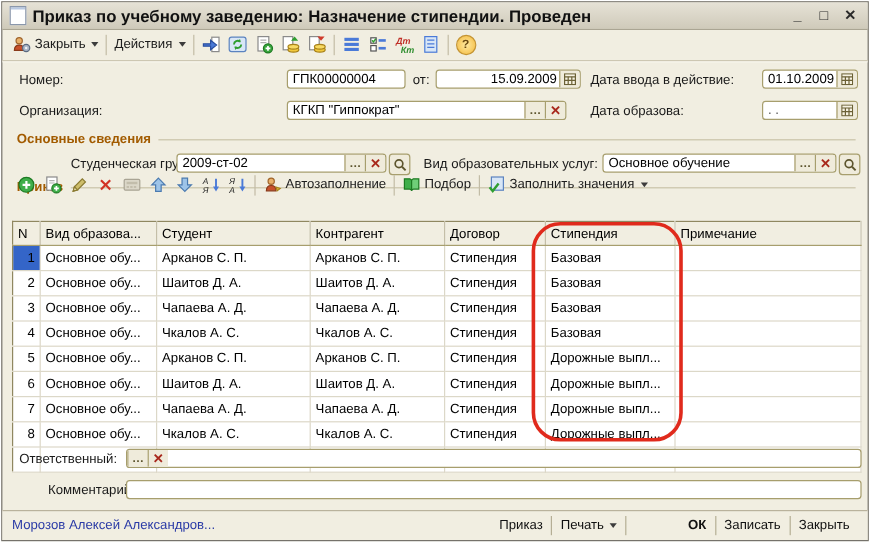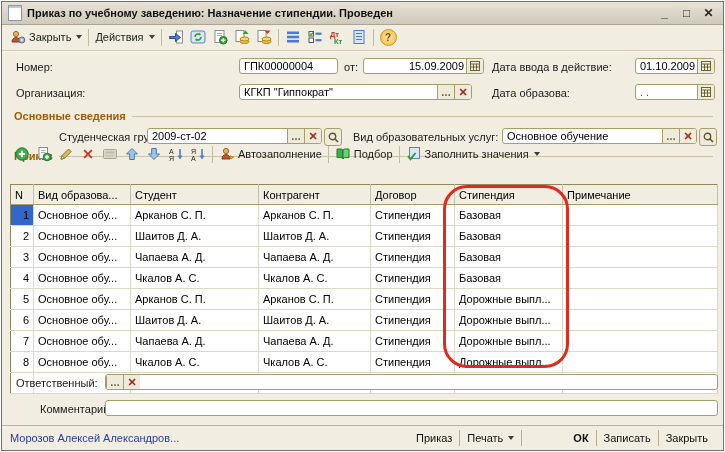--- a/index.html
+++ b/index.html
@@ -1,28 +1,28 @@
 <!DOCTYPE html>
 <html><head>
 <meta charset="utf-8">
 <style>
   html,body{margin:0;padding:0;}
   body{width:725px;height:452px;background:#fff;font-family:"Liberation Sans",sans-serif;position:relative;overflow:hidden;}
   .window{position:absolute;left:1px;top:1px;width:721px;height:448px;border:1px solid #75726b;background:#f1eee1;}
   
   .titlebar{position:absolute;left:0;top:0;right:0;height:22px;background:linear-gradient(#e6e2d6,#cfcaba);border-bottom:1px solid #aaa593;display:flex;align-items:center;padding:0 6px;gap:5px;}
   .doc-ico{width:12px;height:14px;background:#fff;border:1px solid #8a97ab;box-shadow:inset 0 2px 0 #b9c9e2;flex:0 0 auto;}
-  .title{font-size:11px;font-weight:bold;color:#111;flex:1;white-space:nowrap;overflow:hidden;}
+  .title{font-size:14px;font-weight:bold;color:#111;flex:1;white-space:nowrap;overflow:hidden;}
   .winbtn{width:17px;text-align:center;font-size:12px;font-weight:bold;color:#2a2a2a;line-height:18px;}
   
   .toolbar{position:absolute;left:0;top:22px;right:0;height:26px;display:flex;align-items:center;padding:0 5px;border-bottom:1px solid #cdc7b2;box-shadow:0 1px 0 #faf8ef;}
   .tbtn{display:flex;align-items:center;gap:3px;padding:2px 3px;font-size:11px;color:#1c1c1c;white-space:nowrap;}
   .sep{width:1px;height:17px;background:#c2bca6;margin:0 3px;flex:0 0 auto;}
   .dd{width:0;height:0;border-left:3px solid transparent;border-right:3px solid transparent;border-top:4px solid #3c3c3c;margin-left:2px;}
-  .ico{width:16px;height:16px;display:inline-flex;align-items:center;flex:0 0 auto;}
+  .ico{width:16px;height:16px;display:inline-flex;align-items:center;flex:0 0 auto;font-style:italic;}
   .help-ico{width:15px;height:15px;border-radius:50%;background:radial-gradient(#ffe9a0,#f3b93c);border:1px solid #c49433;color:#6b4a12;font-size:10px;font-weight:bold;display:flex;align-items:center;justify-content:center;}
   
   .lbl{position:absolute;font-size:11px;color:#1a1a1a;white-space:nowrap;}
   .fld{position:absolute;height:16px;background:#fff;border:1px solid #a79e6d;border-radius:3px;display:flex;align-items:center;font-size:11px;color:#000;overflow:hidden;box-sizing:border-box;}
   .fld .val{flex:1;padding:0 4px;white-space:nowrap;overflow:hidden;}
   .fbtn{width:16px;align-self:stretch;display:flex;align-items:center;justify-content:center;background:#efebdb;border-left:1px solid #a79e6d;font-size:10px;color:#5d552e;font-weight:bold;}
   .fbtn.x{color:#a8281c;font-size:11px;}
   .qbtn{position:absolute;width:18px;height:18px;background:#efebdb;border:1px solid #a79e6d;border-radius:3px;display:flex;align-items:center;justify-content:center;box-sizing:border-box;}
   .section{position:absolute;left:12px;right:10px;display:flex;align-items:center;gap:6px;font-weight:bold;font-size:11px;color:#a25b00;white-space:nowrap;}
   .section .rule{height:1px;background:#c9c2a8;flex:1;}

